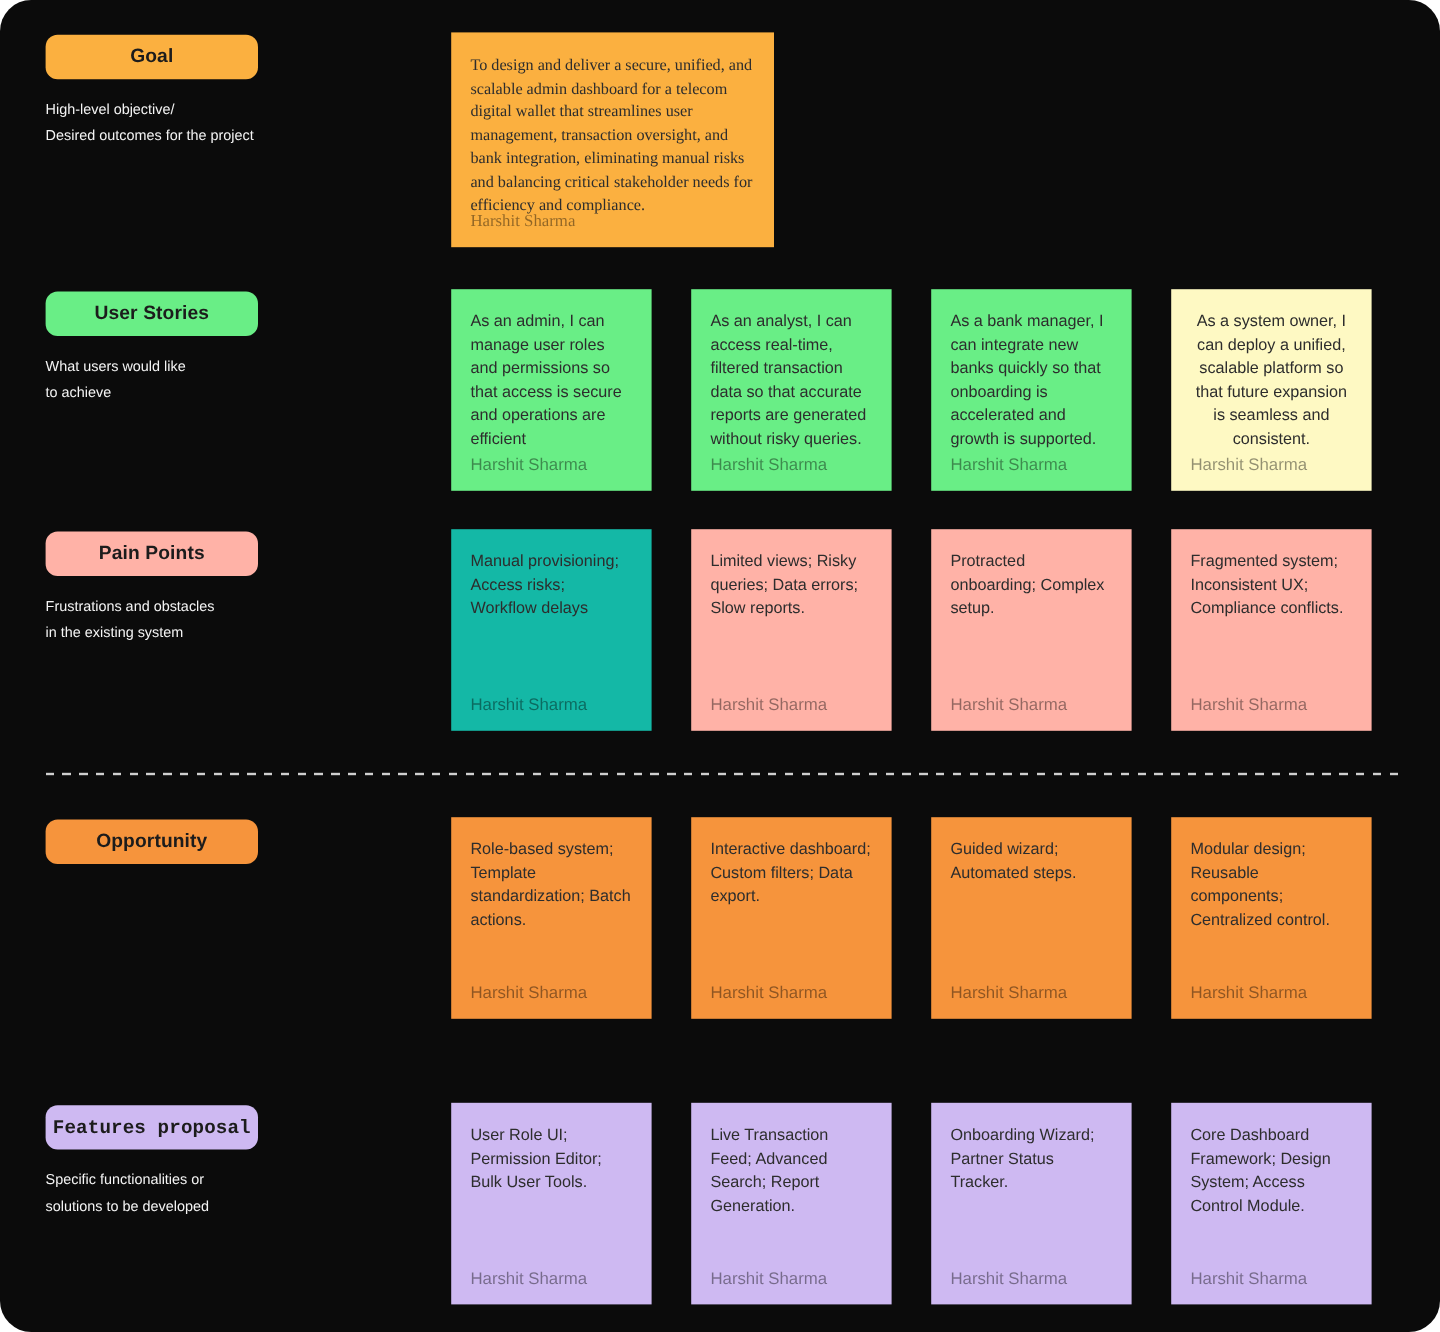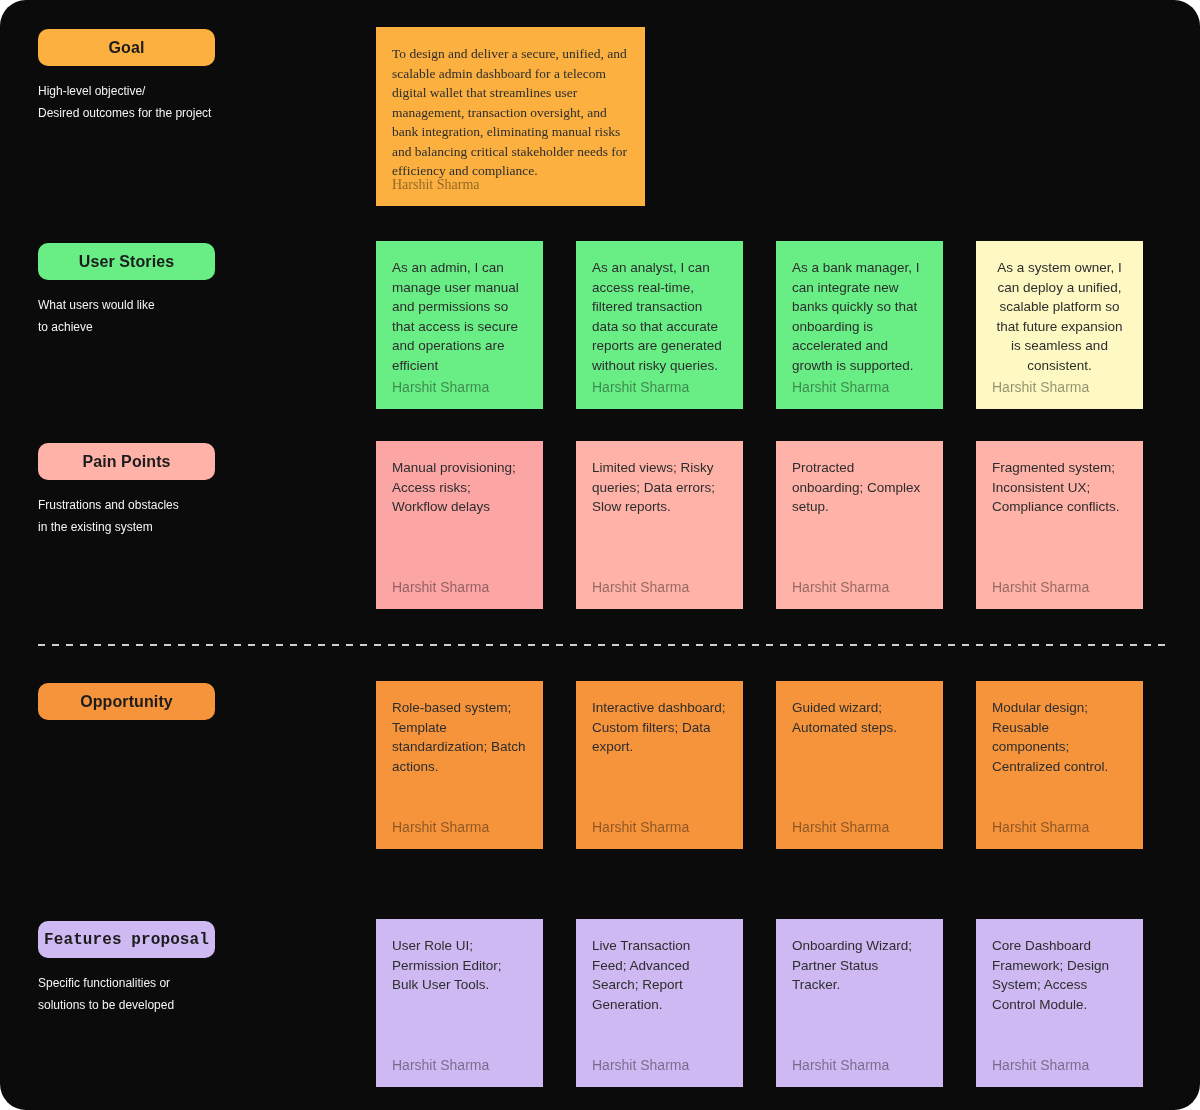--- a/index.html
+++ b/index.html
@@ -59,21 +59,21 @@
   <section class="row" style="top:241px">
     <div class="row-head">
       <div class="pill" style="background: rgb(105, 238, 134);">
         <span>User Stories</span>
       </div>
       <div class="row-desc">What users would like
 to achieve</div>
     </div>
     <div class="notes">
       <div class="note" style="background: rgb(105, 238, 134);">
-        <div class="note-text">As an admin, I can manage user manual and permissions so that access is secure and operations are efficient</div>
+        <div class="note-text">As an admin, I can manage user roles and permissions so that access is secure and operations are efficient</div>
         <div class="note-author">Harshit Sharma</div>
       </div>
       <div class="note" style="background: rgb(105, 238, 134);">
         <div class="note-text">As an analyst, I can access real-time, filtered transaction data so that accurate reports are generated without risky queries.</div>
         <div class="note-author">Harshit Sharma</div>
       </div>
       <div class="note" style="background: rgb(105, 238, 134);">
         <div class="note-text">As a bank manager, I can integrate new banks quickly so that onboarding is accelerated and growth is supported.</div>
         <div class="note-author">Harshit Sharma</div>
       </div>
@@ -86,21 +86,21 @@
 
   <section class="row" style="top:441px">
     <div class="row-head">
       <div class="pill" style="background: rgb(255, 178, 167);">
         <span>Pain Points</span>
       </div>
       <div class="row-desc">Frustrations and obstacles
 in the existing system</div>
     </div>
     <div class="notes">
-      <div class="note" style="background: #fca5a5;">
+      <div class="note" style="background: #14b8a6;">
         <div class="note-text">Manual provisioning; Access risks; Workflow delays</div>
         <div class="note-author">Harshit Sharma</div>
       </div>
       <div class="note" style="background: rgb(255, 178, 167);">
         <div class="note-text">Limited views; Risky queries; Data errors; Slow reports.</div>
         <div class="note-author">Harshit Sharma</div>
       </div>
       <div class="note" style="background: rgb(255, 178, 167);">
         <div class="note-text">Protracted onboarding; Complex setup.</div>
         <div class="note-author">Harshit Sharma</div>

